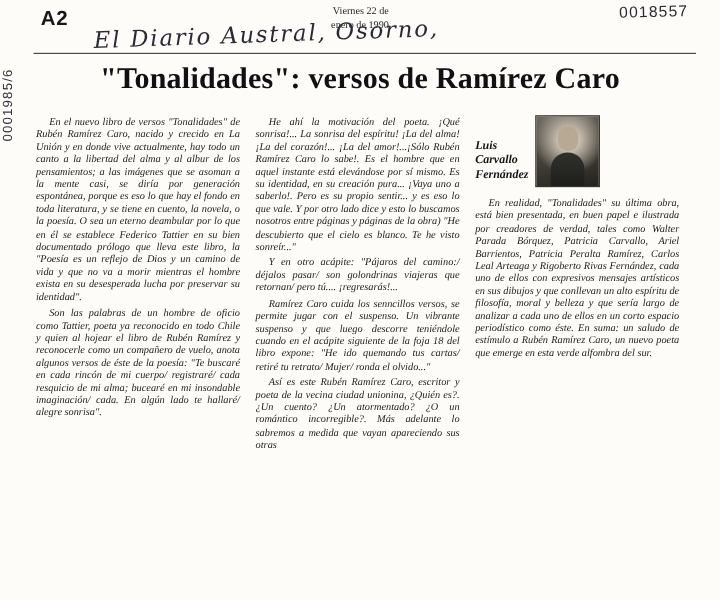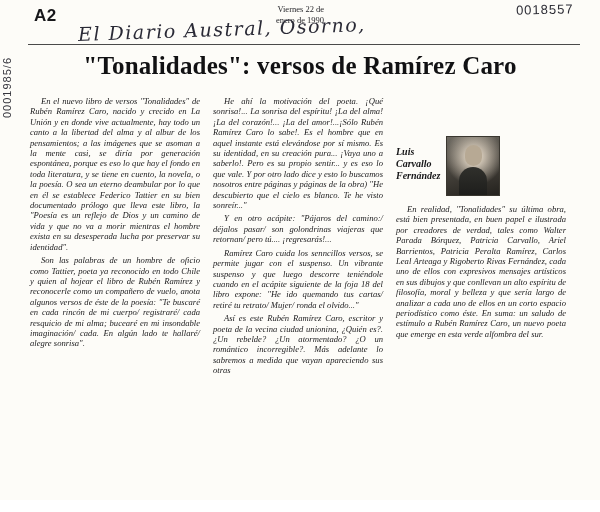--- a/index.html
+++ b/index.html
@@ -129,24 +129,23 @@
     font-family: "Liberation Serif", serif;
     font-weight: bold;
     font-size: 10px;
     line-height: 12px;
     text-align: left;
     color: #151517;
     margin-bottom: 4px;
   }
   .author-row {
     display: flex;
-    align-items: center;
+    align-items: flex-end;
     gap: 6px;
     margin-bottom: 5px;
-    margin-top: 40px;
   }
   .photo {
     width: 52px;
     height: 58px;
     background:
       radial-gradient(circle at 52% 34%, #cfc4b4 0 17%, rgba(207,196,180,0) 62%),
       linear-gradient(165deg, #6e6a62 0%, #4a463f 45%, #24221e 100%);
     border: 1px solid #3a3730;
     position: relative;
     overflow: hidden;
@@ -203,21 +202,21 @@
       <p>Son las palabras de un hombre de oficio como Tattier, poeta ya reconocido en todo Chile y quien al hojear el libro de Rubén Ramírez y reconocerle como un compañero de vuelo, anota algunos versos de éste de la poesía: "Te buscaré en cada rincón de mi cuerpo/ registraré/ cada resquicio de mi alma; bucearé en mi insondable imaginación/ cada. En algún lado te hallaré/ alegre sonrisa".</p>
     </div>
 
     <div class="col c2">
       <p>He ahí la motivación del poeta. ¡Qué sonrisa!... La sonrisa del espíritu! ¡La del alma! ¡La del corazón!... ¡La del amor!...¡Sólo Rubén Ramírez Caro lo sabe!. Es el hombre que en aquel instante está elevándose por sí mismo. Es su identidad, en su creación pura... ¡Vaya uno a saberlo!. Pero es su propio sentir... y es eso lo que vale. Y por otro lado dice y esto lo buscamos nosotros entre páginas y páginas de la obra) "He descubierto que el cielo es blanco. Te he visto sonreír..."</p>
       <div class="spacer"></div>
       <p>Y en otro acápite: "Pájaros del camino:/ déjalos pasar/ son golondrinas viajeras que retornan/ pero tú.... ¡regresarás!...</p>
       <div class="spacer"></div>
       <p>Ramírez Caro cuida los senncillos versos, se permite jugar con el suspenso. Un vibrante suspenso y que luego descorre teniéndole cuando en el acápite siguiente de la foja 18 del libro expone: "He ido quemando tus cartas/ retiré tu retrato/ Mujer/ ronda el olvido..."</p>
       <div class="spacer"></div>
-      <p>Así es este Rubén Ramírez Caro, escritor y poeta de la vecina ciudad unionina, ¿Quién es?. ¿Un rebelde? ¿Un atormentado? ¿O un romántico incorregible?. Más adelante lo sabremos a medida que vayan apareciendo sus otras</p>
+      <p>Así es este Rubén Ramírez Caro, escritor y poeta de la vecina ciudad unionina, ¿Quién es?. ¿Un cuento? ¿Un atormentado? ¿O un romántico incorregible?. Más adelante lo sabremos a medida que vayan apareciendo sus otras</p>
     </div>
 
     <div class="col c3">
       <div class="author-row">
         <div class="byline">
           <div>Luis</div>
           <div>Carvallo</div>
           <div>Fernández</div>
         </div>
         <div class="photo"></div>

